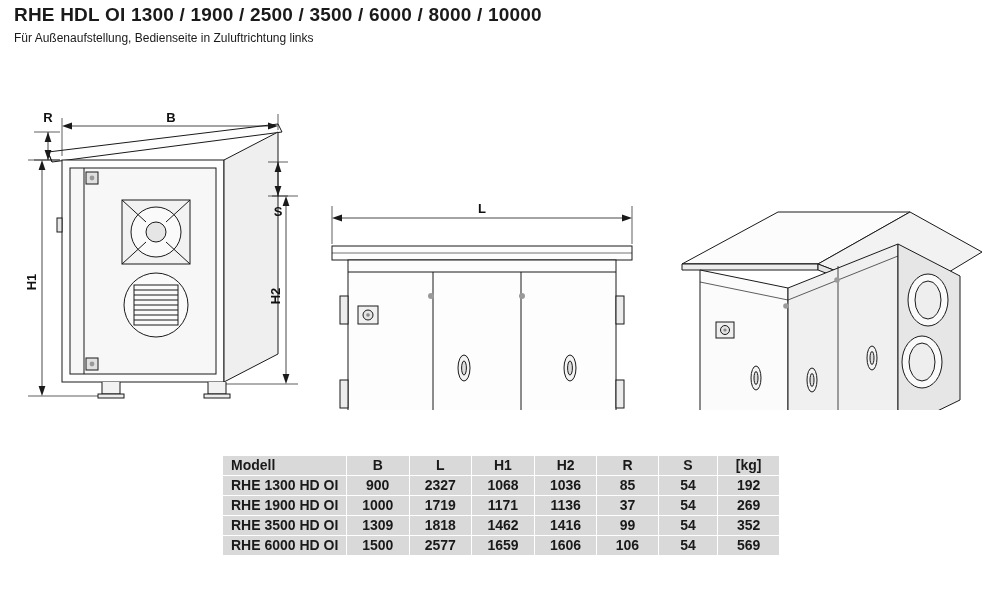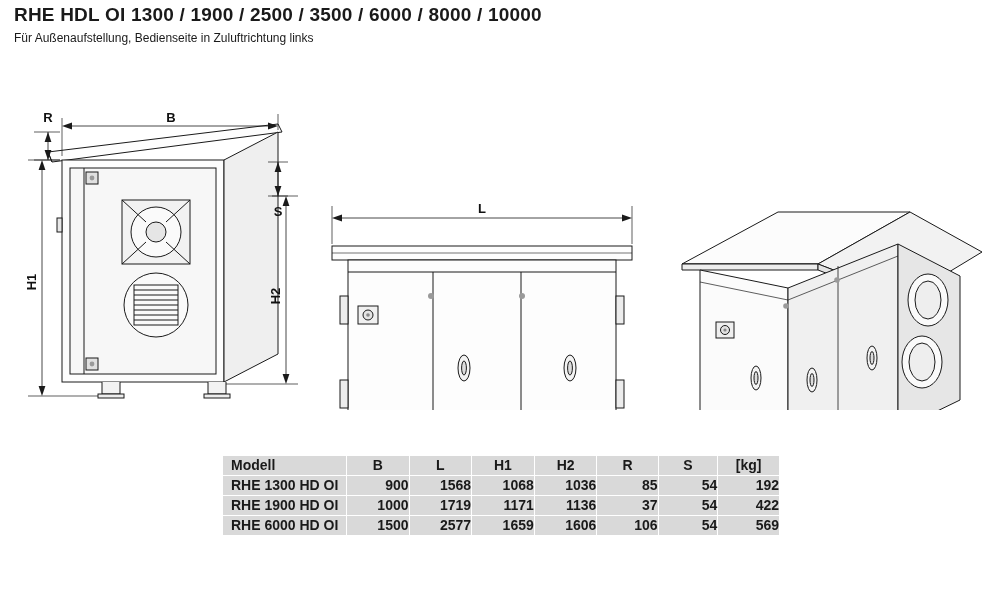--- a/index.html
+++ b/index.html
@@ -76,21 +76,21 @@
     background: #d9d9d9;
     font-weight: bold;
     text-align: center;
   }
   table.specs thead th.first {
     text-align: left;
     padding-left: 8px;
   }
   table.specs tbody td {
     background: #d9d9d9;
-    text-align: right;
+    text-align: center;
     font-weight: bold;
   }
   table.specs tbody td.model {
     text-align: left;
     padding-left: 8px;
   }
   col.c-model { width: 140px; }
   col.c-num { width: 69.6px; }
 
   
@@ -323,36 +323,46 @@
           <th>H2</th>
           <th>R</th>
           <th>S</th>
           <th>[kg]</th>
         </tr>
       </thead>
       <tbody>
         <tr>
           <td class="model">RHE 1300 HD OI</td>
           <td>900</td>
-          <td>1568</td>
+          <td>2327</td>
           <td>1068</td>
           <td>1036</td>
           <td>85</td>
           <td>54</td>
           <td>192</td>
         </tr>
         <tr>
           <td class="model">RHE 1900 HD OI</td>
           <td>1000</td>
           <td>1719</td>
           <td>1171</td>
           <td>1136</td>
           <td>37</td>
           <td>54</td>
-          <td>422</td>
+          <td>269</td>
+        </tr>
+        <tr>
+          <td class="model">RHE 3500 HD OI</td>
+          <td>1309</td>
+          <td>1818</td>
+          <td>1462</td>
+          <td>1416</td>
+          <td>99</td>
+          <td>54</td>
+          <td>352</td>
         </tr>
         <tr>
           <td class="model">RHE 6000 HD OI</td>
           <td>1500</td>
           <td>2577</td>
           <td>1659</td>
           <td>1606</td>
           <td>106</td>
           <td>54</td>
           <td>569</td>

